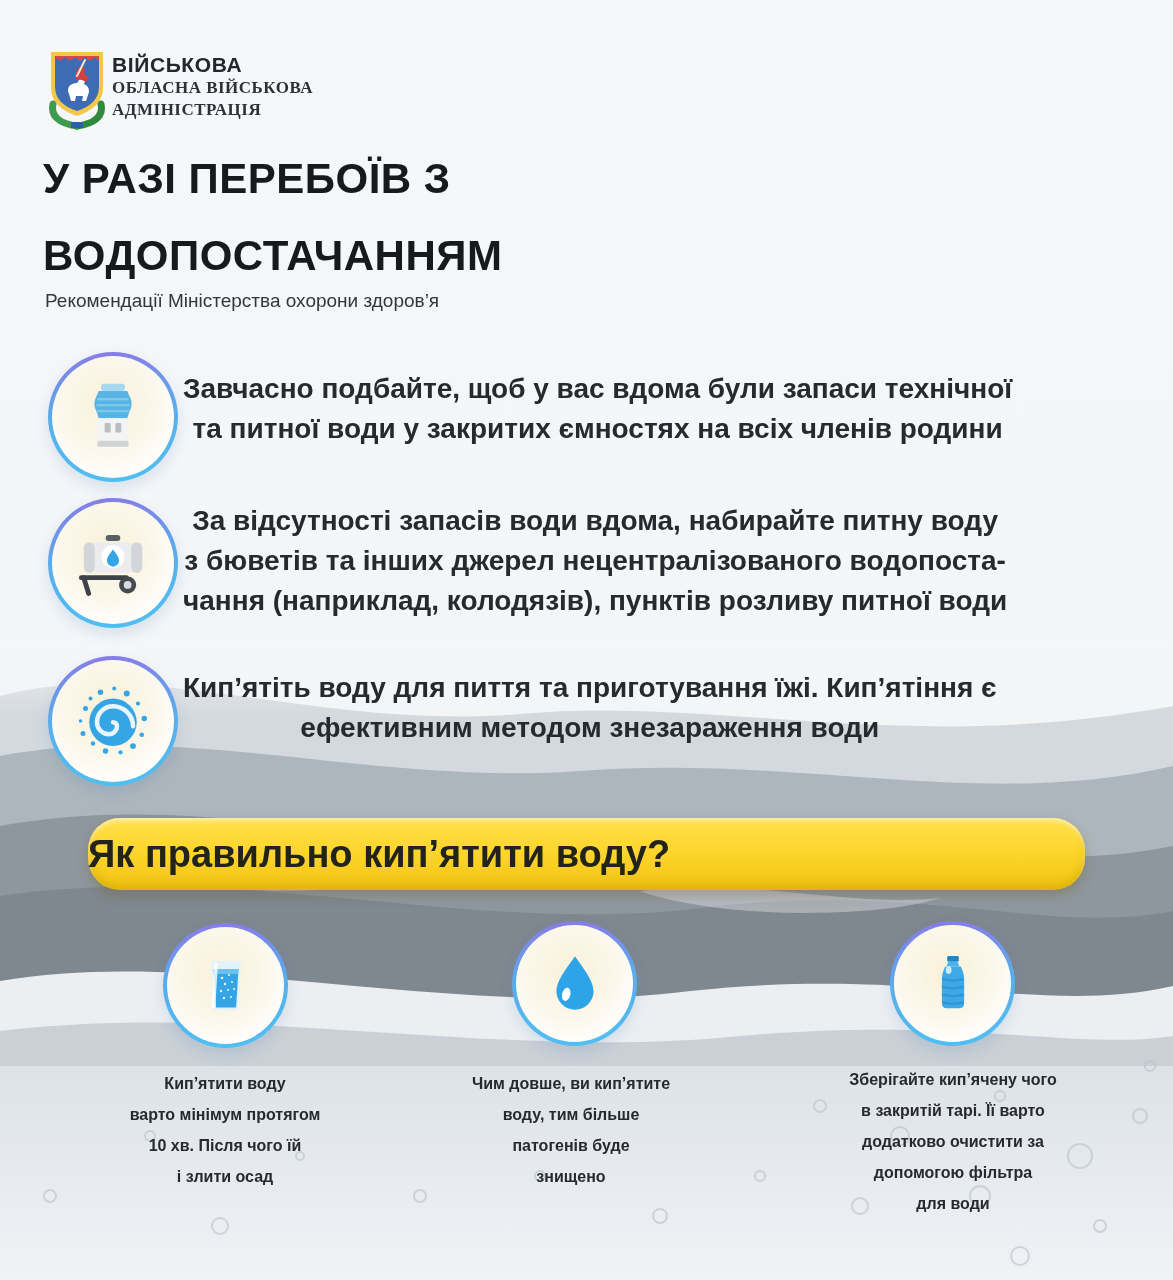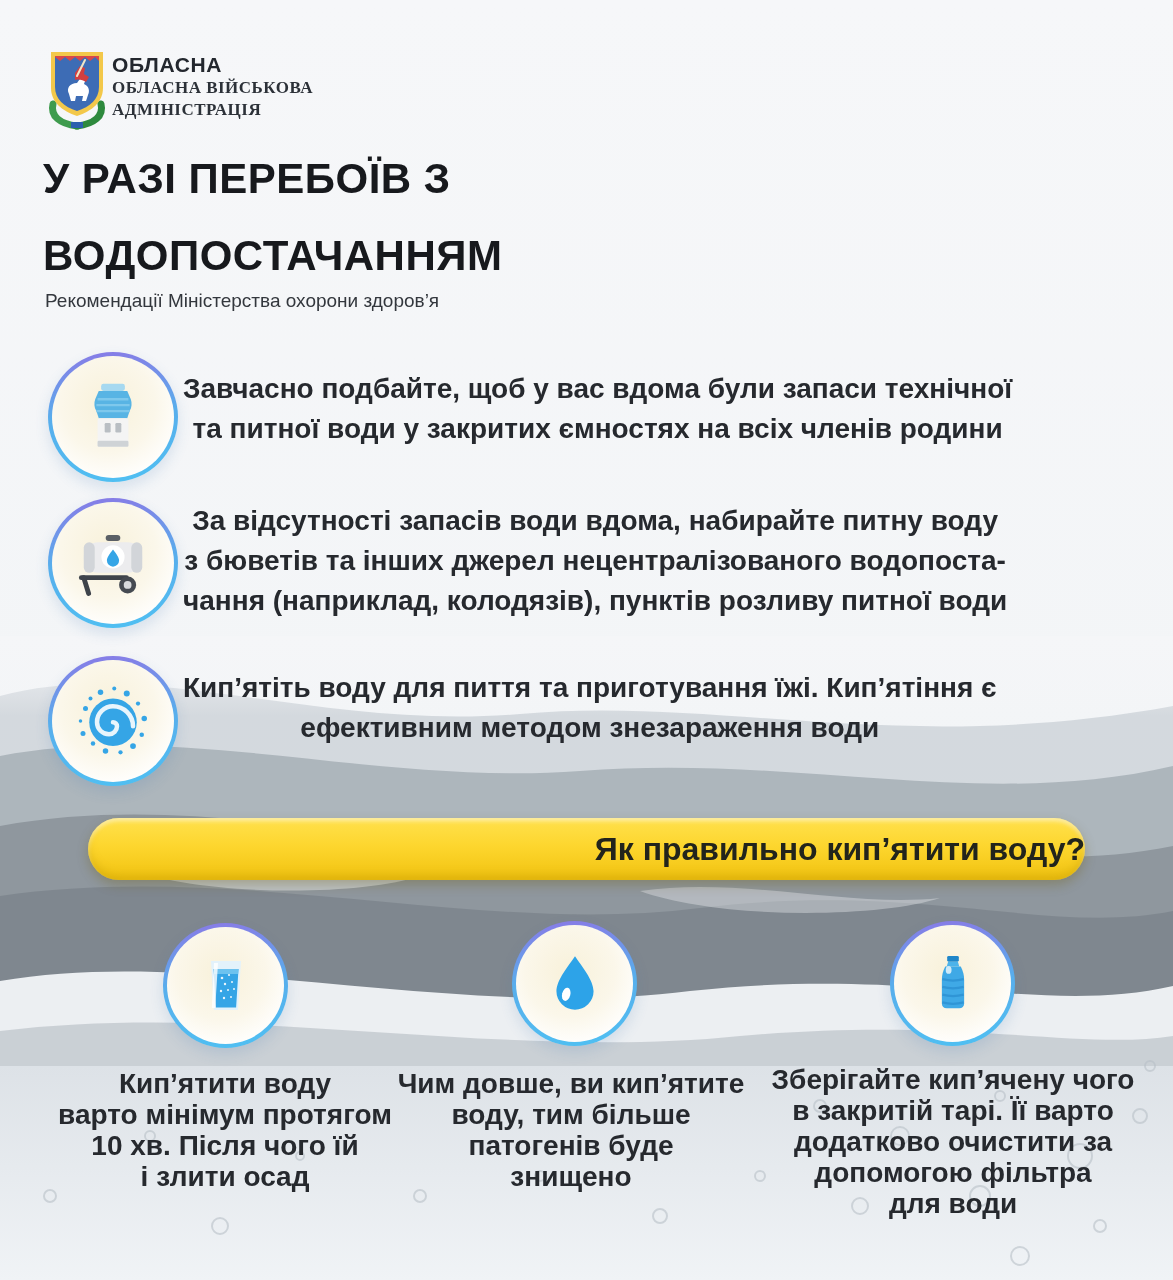--- a/index.html
+++ b/index.html
@@ -34,31 +34,31 @@
     display:flex;align-items:center;justify-content:center;
   }
   .tip-circle{width:122px;height:122px;}
   .tip-text{font-size:28px;font-weight:700;line-height:40px;color:var(--body-text,#26292e);text-align:center;}
   .tip1-c{left:48px;top:352px;} .tip1-t{left:183px;top:369px;}
   .tip2-c{left:48px;top:498px;} .tip2-t{left:183px;top:501px;}
   .tip3-c{left:48px;top:656px;} .tip3-t{left:183px;top:668px;}
 
   
   .banner{
-    left:88px;top:818px;width:997px;height:62px;border-radius:32px;
+    left:88px;top:818px;width:997px;height:72px;border-radius:32px;
     background:linear-gradient(180deg,var(--banner-yellow-top,#ffe14d) 0%,#fdd62e 45%,var(--banner-yellow-bottom,#f1c310) 100%);
     box-shadow:0 5px 12px rgba(110,90,0,.30), inset 0 -5px 8px rgba(185,145,0,.35), inset 0 3px 4px rgba(255,255,255,.55);
-    display:flex;align-items:center;justify-content:flex-end;
-    font-size:32px;font-weight:700;color:#22241c;
+    display:flex;align-items:center;justify-content:flex-start;
+    font-size:38px;font-weight:700;color:#22241c;
   }
 
   
   .step-circle{width:117px;height:117px;}
   .s1-c{left:163px;top:923px;} .s2-c{left:512px;top:921px;} .s3-c{left:890px;top:921px;}
-  .step-text{font-size:28px;font-weight:700;line-height:31px;color:var(--body-text,#26292e);text-align:center;}
+  .step-text{font-size:16px;font-weight:700;line-height:31px;color:var(--body-text,#26292e);text-align:center;}
   .s1-t{left:40px;top:1068px;width:370px;}
   .s2-t{left:396px;top:1068px;width:350px;}
   .s3-t{left:758px;top:1064px;width:390px;}
 </style>
 </head>
 <body>
 
 <div class="page">
 
   <svg class="water-bg" viewBox="0 0 1173 644" aria-hidden="true">
@@ -109,21 +109,21 @@
     <path d="M56 58 c3 12 -7 20 -24 22" stroke="#2e8a3e" stroke-width="7" fill="none" stroke-linecap="round"></path>
     <path d="M26 79 h12" stroke="#2b5fae" stroke-width="6"></path>
     <path d="M6 6 h52 v36 c0 14 -11 23 -26 28 C17 65 6 56 6 42 Z" fill="#f3c84a"></path>
     <path d="M10 10 h44 v31 c0 12 -9 20 -22 24 C19 61 10 53 10 41 Z" fill="#3d6cb5"></path>
     <path d="M10 10 h44 v5 l-4 -4 -5 4 -5 -4 -5 4 -5 -4 -5 4 -5 -4 -5 4 -5 -4 Z" fill="#d94848"></path>
     <path d="M24 48 c-3 -6 1 -11 8 -11 l5 -7 4 2 -2 6 c5 2 6 7 4 11 l-2 6 h-4 l1 -5 h-7 l-1 5 h-4 Z" fill="#ffffff"></path>
     <path d="M30 27 l5 -7 5 2 -1 6 5 3 -3 5 c-3 -2 -7 -3 -11 -2 Z" fill="#d23f3f"></path>
     <path d="M40 14 l-8 16" stroke="#f0e6c8" stroke-width="2" stroke-linecap="round"></path>
   </svg>
   <div class="layer org">
-    <div class="org-line1">ОБЛАСНА</div>
+    <div class="org-line1">ВІЙСЬКОВА</div>
     <div class="org-line2">ОБЛАСНА ВІЙСЬКОВА</div>
     <div class="org-line3">АДМІНІСТРАЦІЯ</div>
   </div>
 
   <div class="layer title">
     <div>У РАЗІ ПЕРЕБОЇВ З</div>
     <div>ВОДОПОСТАЧАННЯМ</div>
   </div>
   <div class="layer subtitle">Рекомендації Міністерства охорони здоров’я</div>
 

